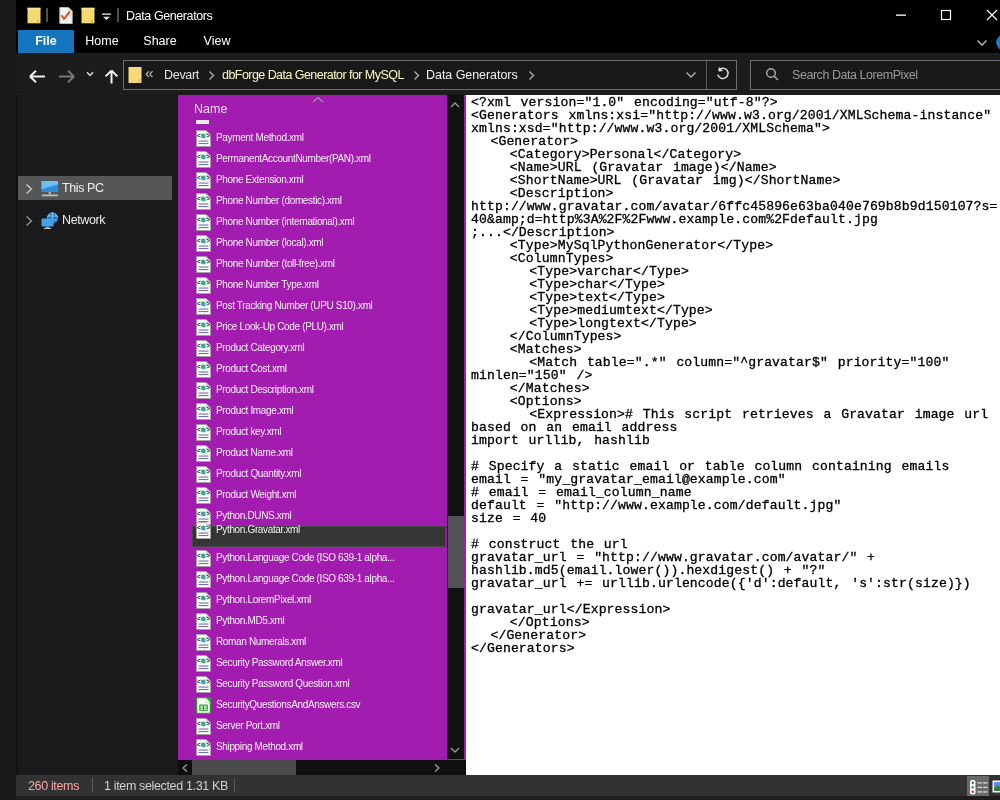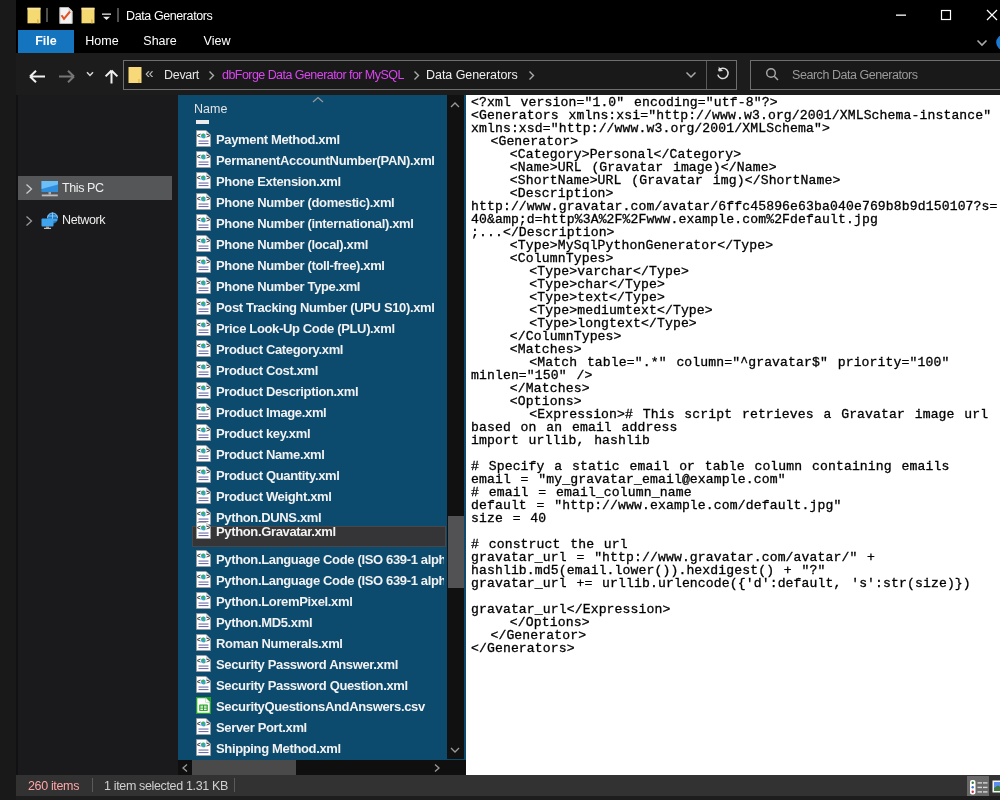--- a/index.html
+++ b/index.html
@@ -11,32 +11,32 @@
   #titlebar { left:0; top:0; width:1000px; height:30px; background:#000; }
   .ttxt { color:#fff; font-size:12.5px; letter-spacing:-0.4px; }
   
   #tabrow { left:0; top:30px; width:1000px; height:23px; background:#000; }
   .tab { position:absolute; top:0; height:23px; color:#fff; font-size:12.5px;
          line-height:23px; text-align:center; }
   
   #addr { left:0; top:53px; width:1000px; height:42px; background:#1c1c1c; }
   
   #sidebar { left:0; top:95px; width:162px; height:680px; background:#1a1a1c; }
-  #list { left:162px; top:95px; width:288px; height:680px; background:#0c4a6e; }
+  #list { left:162px; top:95px; width:288px; height:680px; background:#a21caf; }
   #preview { left:450px; top:95px; width:550px; height:680px; background:#ffffff;
      color:#000; font-family:"Liberation Mono", monospace; font-size:13.1px; letter-spacing:0.12px; word-spacing:1.74px; -webkit-text-stroke:0.3px #000;
      line-height:13px; white-space:pre; padding:1px 0 0 5px; }
   #statusbar { left:0; top:775px; width:1000px; height:21px; background:#323232; }
   #bottomstrip { left:0; top:796px; width:1000px; height:4px; background:#1d1d1d; }
   .srow { position:absolute; left:0; width:156px; height:24px; }
   .srow .lbl { position:absolute; left:46px; top:4px; color:#eee; font-size:12.5px; letter-spacing:-0.4px; white-space:nowrap; }
   .chev { position:absolute; color:#999; }
   .frow { position:absolute; width:252px; height:21px; overflow:hidden; }
   .frow .fic { position:absolute; left:4px; top:2.5px; }
-  .frow .ftx { position:absolute; left:24px; top:4.5px; color:#f2f2f2; font-size:13px; letter-spacing:-0.35px; white-space:nowrap;font-weight:bold; }
+  .frow .ftx { position:absolute; left:24px; top:4.5px; color:#f2f2f2; font-size:10px; letter-spacing:-0.35px; white-space:nowrap; }
 </style>
 </head>
 <body>
 <div id="win">
   <svg width="0" height="0" style="position:absolute">
       <defs>
         <g id="xic">
           <path d="M0.5,0.5 L10,0.5 L14.5,5 L14.5,16.5 L0.5,16.5 Z" fill="#fff" stroke="#a0a0a0" stroke-width="0.8"></path>
           <path d="M10,0.5 L14.5,5 L10,5 Z" fill="#d8d8d8"></path>
           <text x="1" y="8.3" font-size="6.5" font-weight="bold" fill="#333" font-family="Liberation Sans">&lt;</text>
@@ -129,21 +129,21 @@
     <div class="abs" style="left:107px;top:7px;width:614px;height:30px;background:#191919;border:1px solid #6e6e6e"></div>
     <svg class="abs" style="left:112px;top:12px" width="14" height="18" viewBox="0 0 14 18">
       <rect x="0.5" y="2" width="13" height="16" fill="#f7d979"></rect>
       <path d="M10,18 l0,-4 l2,0 l0,4 Z" fill="#e8c45e"></path>
     </svg>
     <div class="abs" style="left:129px;top:11px;color:#c0c0c0;font-size:15.5px">«</div>
     <div class="abs" style="left:148px;top:15px;color:#e5e5e5;font-size:12.5px;letter-spacing:-0.3px">Devart</div>
     <svg class="abs" style="left:191px;top:17px" width="9" height="11" viewBox="0 0 9 11">
       <path d="M2.5,1.5 L6.5,5.5 L2.5,9.5" stroke="#aaa" stroke-width="1.4" fill="none"></path>
     </svg>
-    <div class="abs" style="left:206px;top:15px;color:#d946ef;font-size:12.5px;letter-spacing:-0.55px">dbForge Data Generator for MySQL</div>
+    <div class="abs" style="left:206px;top:15px;color:#fef9c3;font-size:12.5px;letter-spacing:-0.55px">dbForge Data Generator for MySQL</div>
     <svg class="abs" style="left:396px;top:17px" width="9" height="11" viewBox="0 0 9 11">
       <path d="M2.5,1.5 L6.5,5.5 L2.5,9.5" stroke="#aaa" stroke-width="1.4" fill="none"></path>
     </svg>
     <div class="abs" style="left:410px;top:15px;color:#f0f0f0;font-size:12.5px;letter-spacing:-0.05px">Data Generators</div>
     <svg class="abs" style="left:511px;top:17px" width="9" height="11" viewBox="0 0 9 11">
       <path d="M2.5,1.5 L6.5,5.5 L2.5,9.5" stroke="#aaa" stroke-width="1.4" fill="none"></path>
     </svg>
     <svg class="abs" style="left:668px;top:18px" width="14" height="9" viewBox="0 0 14 9">
       <path d="M2.5,1.5 L7,6 L11.5,1.5" stroke="#aaa" stroke-width="1.5" fill="none"></path>
     </svg>
@@ -152,21 +152,21 @@
     <svg class="abs" style="left:699px;top:13px" width="16" height="16" viewBox="0 0 16 16">
       <path d="M3.5,4.5 A5.2,5.2 0 1 1 2.8,8.6" stroke="#ddd" stroke-width="1.5" fill="none"></path>
       <path d="M3.7,0.8 L3.7,5.6 L8.0,5.0 Z" fill="#ddd"></path>
     </svg>
 
     <div class="abs" style="left:734px;top:7px;width:253px;height:30px;background:#191919;border:1px solid #6e6e6e"></div>
     <svg class="abs" style="left:749px;top:14px" width="14" height="14" viewBox="0 0 14 14">
       <circle cx="6" cy="6" r="4.3" stroke="#aaa" stroke-width="1.4" fill="none"></circle>
       <path d="M9.3,9.3 L13,13" stroke="#aaa" stroke-width="1.5"></path>
     </svg>
-    <div class="abs" style="left:776px;top:15px;color:#9a9a9a;font-size:12.5px;letter-spacing:-0.45px">Search Data Generators</div>
+    <div class="abs" style="left:776px;top:15px;color:#9a9a9a;font-size:12.5px;letter-spacing:-0.45px">Search Data LoremPixel</div>
   </div>
 
   <div class="abs" id="sidebar">
     <div class="abs" style="left:0;top:81px;width:156px;height:24px;background:#555658"></div>
     <div class="srow" style="top:82px">
       <svg class="chev" style="left:8px;top:6px" width="10" height="12" viewBox="0 0 10 12">
         <path d="M2.5,1.5 L7.5,6 L2.5,10.5" stroke="#ccc" stroke-width="1.3" fill="none"></path>
       </svg>
       <svg class="abs" style="left:25px;top:3px" width="18" height="17" viewBox="0 0 18 17">
         <rect x="0.5" y="1" width="16.5" height="11" fill="#2f8fdd"></rect>

